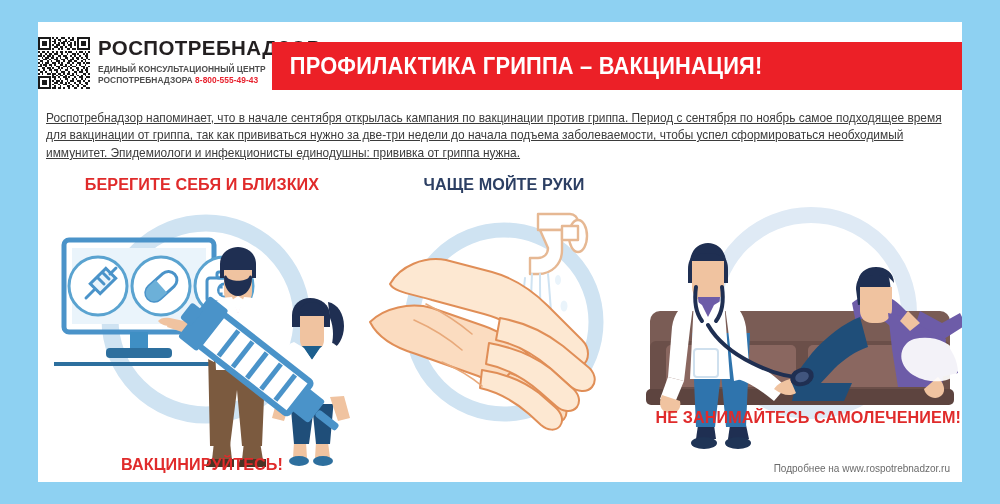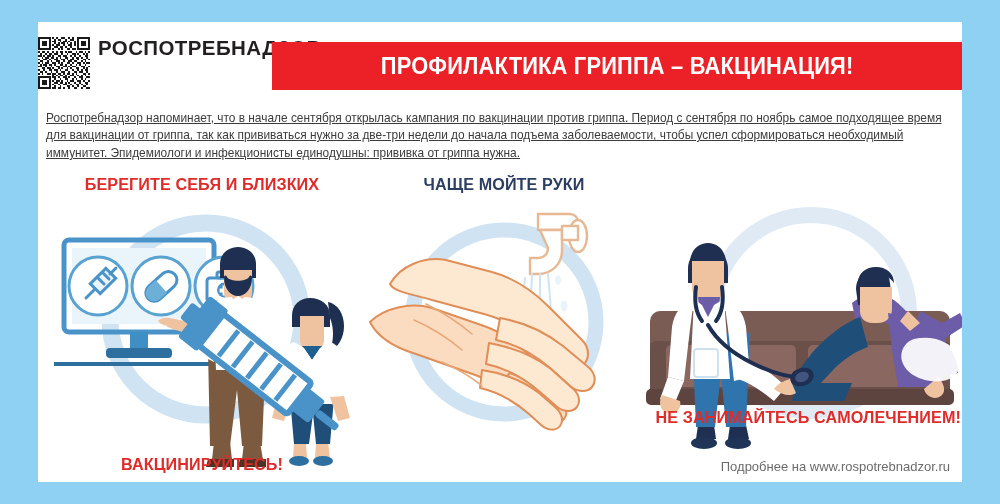--- a/index.html
+++ b/index.html
@@ -28,21 +28,21 @@
   .brandsub{
     position:absolute;left:60px;top:28px;
     font-size:8.4px;font-weight:bold;letter-spacing:.05px;
     color:#4d4d4d;line-height:11.4px;white-space:nowrap;
   }
   .phone{color:#e8212e;font-weight:bold;}
 
   .banner{
     position:absolute;left:234px;top:20px;width:690px;height:48px;
     background:#ec2027;
-    display:flex;align-items:center;justify-content:center;
+    display:flex;align-items:center;justify-content:flex-start;
   }
   .banner-txt{
     color:#ffffff;font-size:23.5px;font-weight:bold;
     letter-spacing:.2px;
     transform:scaleX(.93);
     white-space:nowrap;
   }
 
   
   .intro{
@@ -61,21 +61,21 @@
     font-size:17.2px;font-weight:bold;letter-spacing:.1px;
     transform:scaleX(.94);white-space:nowrap;
   }
   .cap-red{color:#e02b2b;}
   .cap-navy{color:#2c3f63;}
 
   .art{position:absolute;left:0;top:0;width:100%;height:100%;}
 
   .footnote{
     position:absolute;right:12px;bottom:8px;
-    font-size:13px;color:#6b6b6b;white-space:nowrap;
+    font-size:10px;color:#6b6b6b;white-space:nowrap;
   }
 </style>
 </head>
 <body>
 
 <div class="poster">
 
   <div class="hdr">
 
     <div class="brandblock">
@@ -314,20 +314,25 @@
             <path d="M11 28h2v1h-2z"></path>
             <path d="M14 28h1v1h-1z"></path>
             <path d="M17 28h1v1h-1z"></path>
             <path d="M20 28h2v1h-2z"></path>
             <path d="M24 28h1v1h-1z"></path>
             <path d="M27 28h2v1h-2z"></path>
         </g>
       </svg>
 
       <div class="brandname">РОСПОТРЕБНАДЗОР</div>
+      <div class="brandsub">
+        <span>ЕДИНЫЙ КОНСУЛЬТАЦИОННЫЙ ЦЕНТР</span><br>
+        <span>РОСПОТРЕБНАДЗОРА</span>
+        <span class="phone">8-800-555-49-43</span>
+      </div>
     </div>
 
     <div class="banner">
       <div class="banner-txt">ПРОФИЛАКТИКА ГРИППА – ВАКЦИНАЦИЯ!</div>
     </div>
   </div>
 
   <div class="intro">Роспотребнадзор напоминает, что в начале сентября открылась кампания по вакцинации против гриппа. Период с сентября по ноябрь самое подходящее время для вакцинации от гриппа, так как прививаться нужно за две-три недели до начала подъема заболеваемости, чтобы успел сформироваться необходимый иммунитет. Эпидемиологи и инфекционисты единодушны: прививка от гриппа нужна.</div>
 
   <div class="panel p2">

